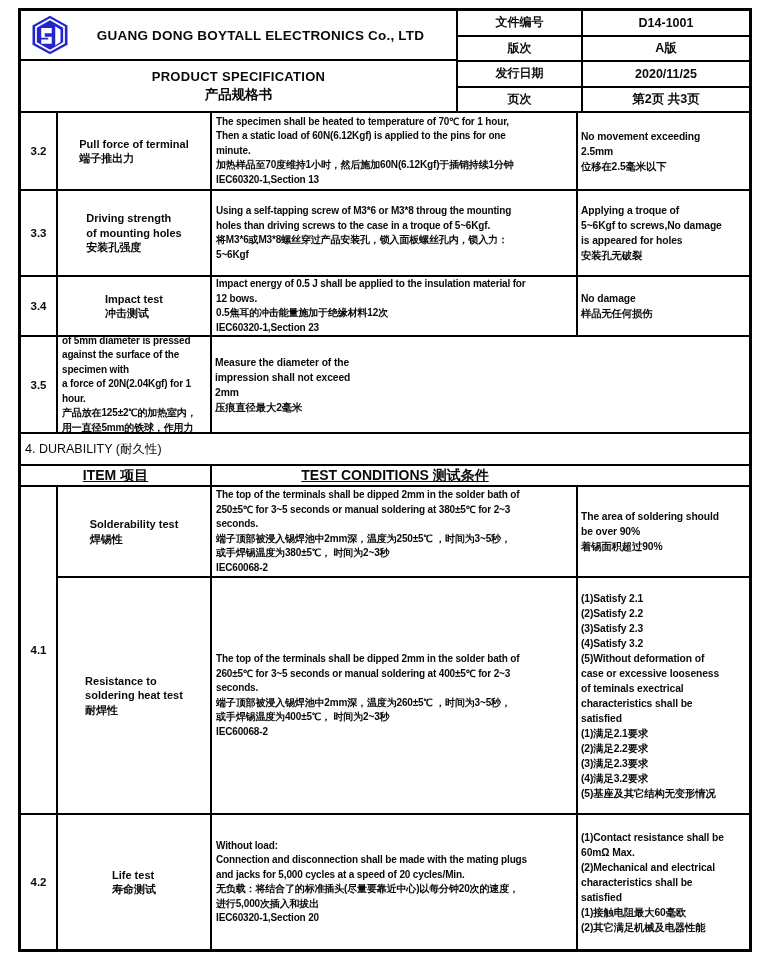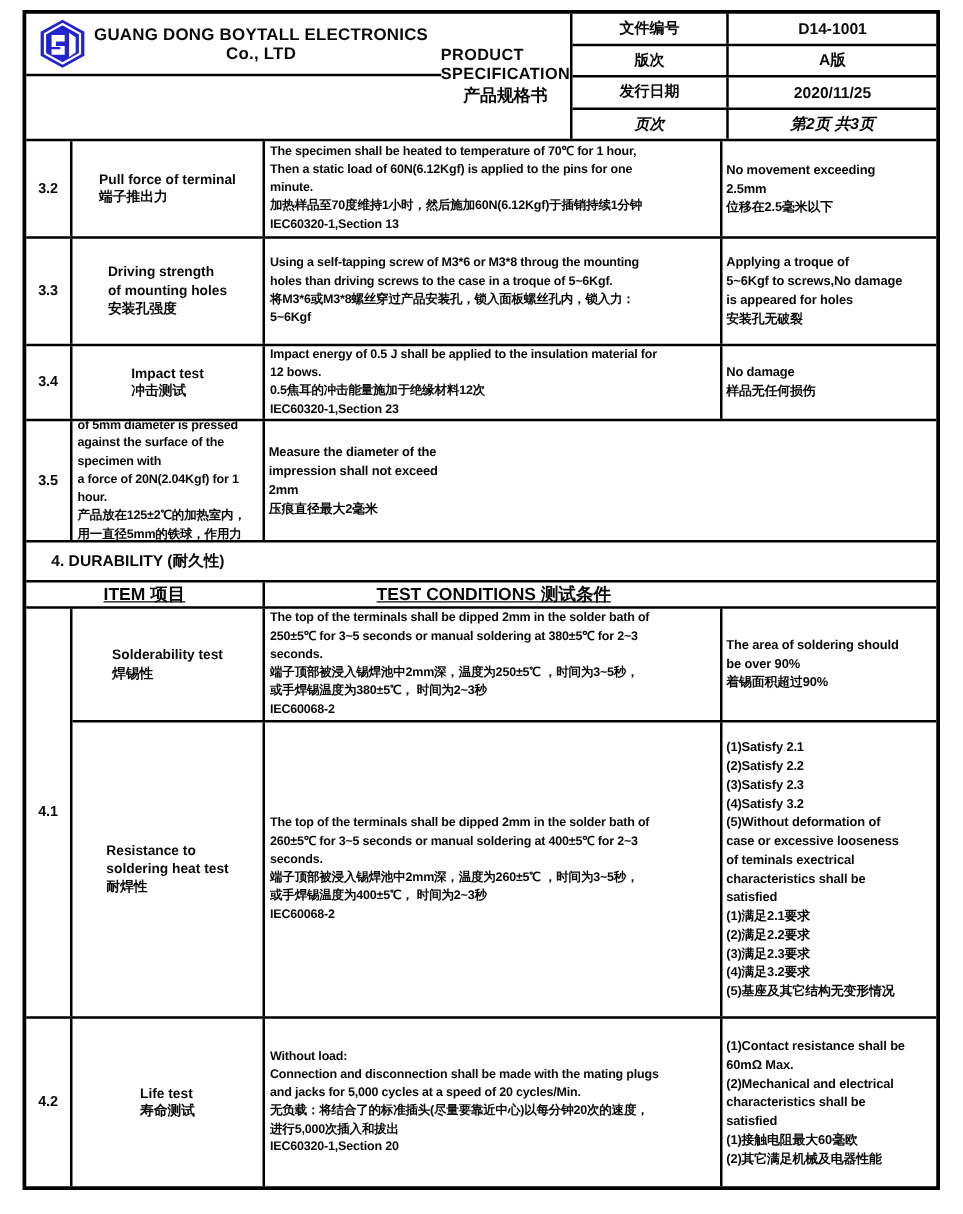--- a/index.html
+++ b/index.html
@@ -12,49 +12,49 @@
   }
   .sheet {
     position:absolute; left:18px; top:8px;
     width:734px; height:944px;
     border:3px solid #000;
     background:#fff;
     display:flex; flex-direction:column;
   }
   
   .hdr { height:102px; border-bottom:2px solid #000; display:grid; grid-template-columns:437px 1fr; }
-  .hdr-left { border-right:2px solid #000; display:flex; flex-direction:row; }
+  .hdr-left { border-right:2px solid #000; display:flex; flex-direction:column; }
   .hdr-company { height:50px; border-bottom:2px solid #000; display:flex; align-items:center; padding:0 6px; }
   .hdr-company .logo { width:42px; height:42px; flex:0 0 auto; margin-left:2px; }
   .hdr-company .names { flex:1; text-align:center; font-weight:bold; }
   .company-en { font-size:13.5px; letter-spacing:0.2px; }
   .company-cn { font-size:14.5px; margin-top:1px; }
   .hdr-title { flex:1; display:flex; flex-direction:column; align-items:center; justify-content:center; font-weight:bold; }
   .title-en { font-size:13px; letter-spacing:0.3px; }
   .title-cn { font-size:13.5px; margin-top:2px; }
   .hdr-meta { display:flex; flex-direction:column; }
   .meta-row { flex:1; display:grid; grid-template-columns:125px 1fr; border-bottom:2px solid #000; }
-  .meta-row:last-child { border-bottom:none;font-style:italic; }
+  .meta-row:last-child { border-bottom:none; }
   .meta-label { border-right:2px solid #000; display:flex; align-items:center; justify-content:center; font-weight:bold; font-size:12px; }
   .meta-value { display:flex; align-items:center; justify-content:center; font-weight:bold; font-size:12.5px; }
   
   .trow { display:grid; grid-template-columns:37px 154px 366px 1fr; border-bottom:2px solid #000; }
   .trow.last { border-bottom:none; }
   .c { border-right:2px solid #000; overflow:hidden; }
   .c:last-child { border-right:none; }
   .c-num { display:flex; align-items:center; justify-content:center; font-weight:bold; font-size:11.5px; }
   .c-item { display:flex; align-items:center; justify-content:center; text-align:left;
             font-weight:bold; font-size:11px; line-height:14.5px; white-space:pre-line; padding:0 2px; }
   .c-cond { display:flex; align-items:center; font-weight:bold; font-size:10px; letter-spacing:-0.15px;
             line-height:14.5px; white-space:pre-line; padding:1px 4px; }
   .c-std  { display:flex; align-items:center; font-weight:bold; font-size:10.3px; letter-spacing:-0.1px;
             line-height:15px; white-space:pre-line; padding:1px 3px; }
   
   .sec-title { height:32px; border-bottom:2px solid #000; display:flex; align-items:center;
-               font-weight:bold; font-size:12.5px; padding-left:20px; }
+               font-weight:normal; font-size:12.5px; padding-left:4px; }
   .colhead { display:grid; grid-template-columns:191px 366px 1fr; border-bottom:2px solid #000; height:21px; }
   .colhead .c { display:flex; align-items:center; justify-content:center; font-weight:bold; font-size:14px;text-decoration:underline; }
   
   .row41 { display:grid; grid-template-columns:37px 1fr; border-bottom:2px solid #000; height:328px; }
   .row41-num { border-right:2px solid #000; display:flex; align-items:center; justify-content:center; font-weight:bold; font-size:11.5px; }
   .row41-right { display:flex; flex-direction:column; }
   .subrow { display:grid; grid-template-columns:154px 366px 1fr; }
   .subrow.first { height:91px; border-bottom:2px solid #000; }
   .subrow.second { flex:1; }
   

